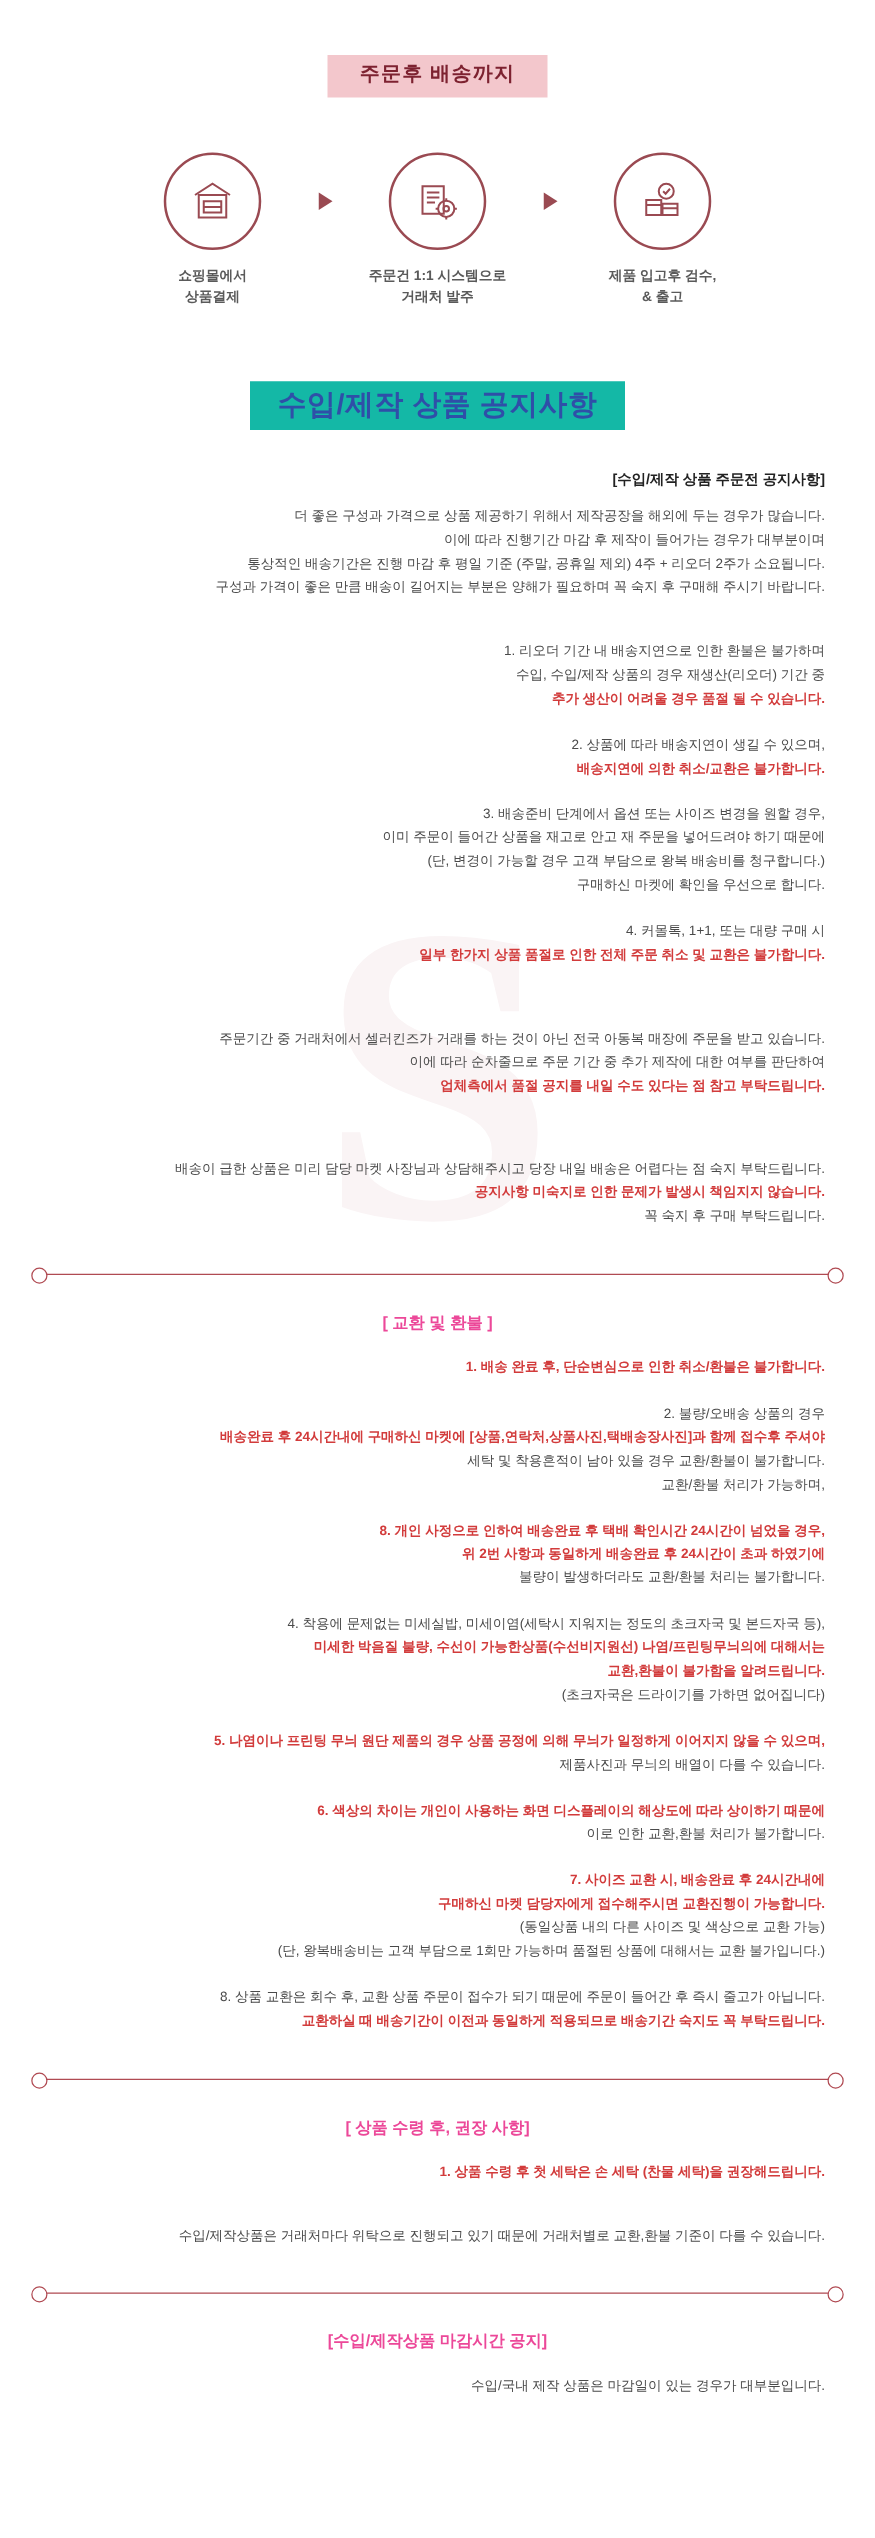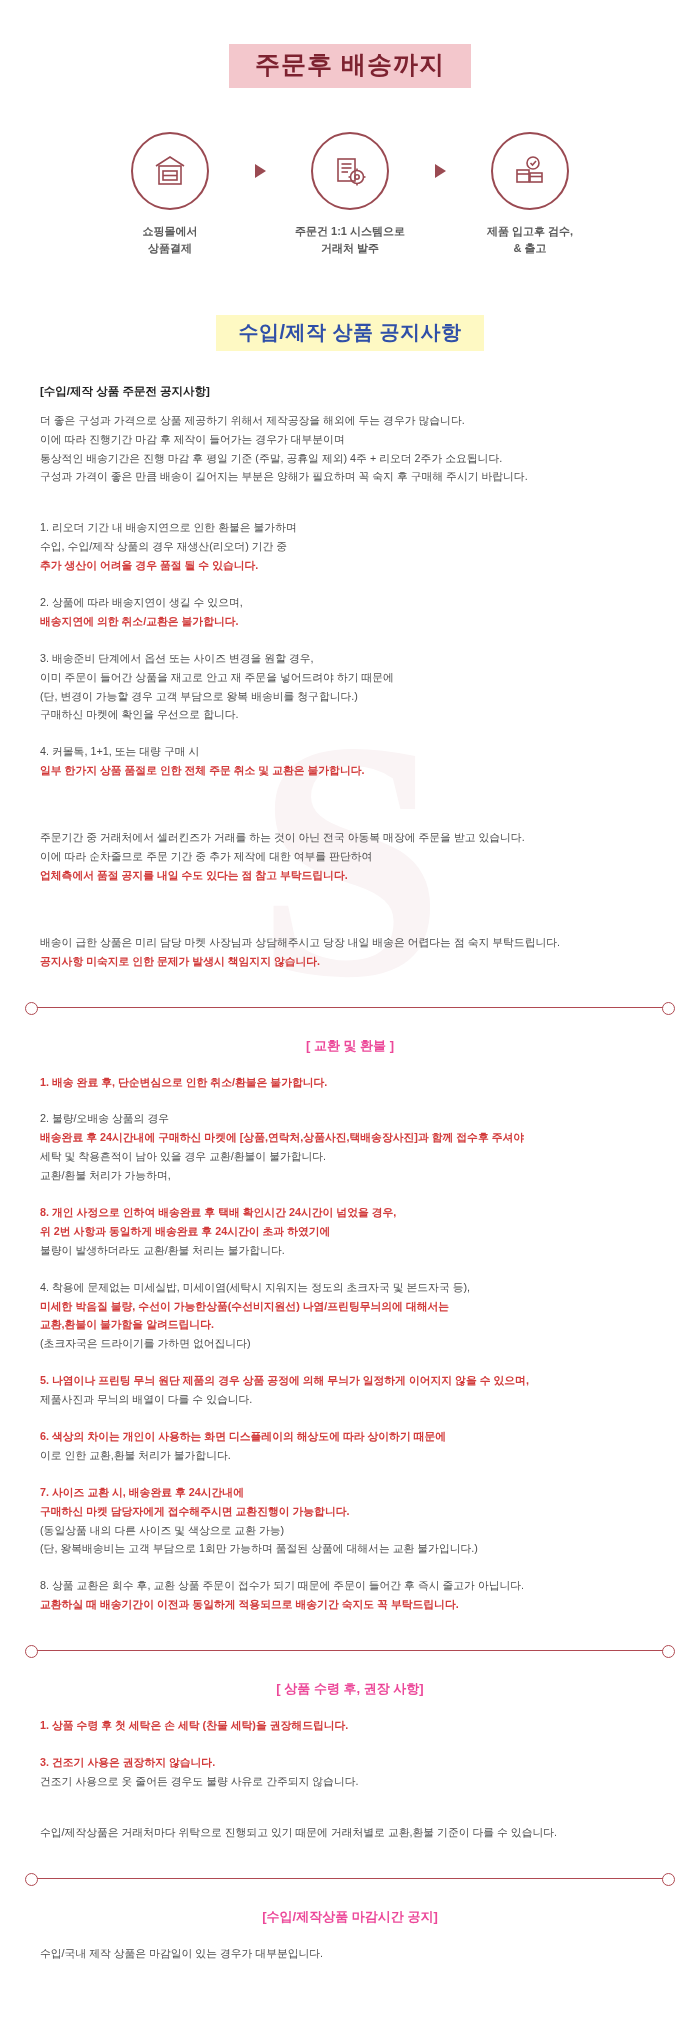--- a/index.html
+++ b/index.html
@@ -35,21 +35,21 @@
 
   
   .banner-wrap{
     text-align:center;
     padding-top:44px;
   }
   .banner-title{
     display:inline-block;
     background:#f3c7cc;
     color:#7d2230;
-    font-size:25px;
+    font-size:16px;
     font-weight:bold;
     letter-spacing:1px;
     padding:7px 26px 9px;
     line-height:1.1;
   }
 
   
   .steps{
     margin-top:44px;
     display:flex;
@@ -92,32 +92,32 @@
     border-bottom:7px solid transparent;
   }
 
   
   .section-heading{
     text-align:center;
     margin-top:58px;
   }
   .section-heading span{
     display:inline-block;
-    background:#fef9c3;
+    background:#14b8a6;
     color:#2f4fa8;
-    font-size:20px;
+    font-size:23px;
     font-weight:bold;
     padding:5px 22px 7px;
     line-height:1.2;
     letter-spacing:0.5px;
   }
 
   
   .block{
-    text-align:left;
+    text-align:right;
     font-size:10.8px;
     line-height:1.75;
     color:#4a4a4a;
     padding:0 40px;
   }
   .blk-title{
     font-weight:bold;
     color:#222;
     font-size:11.5px;
     margin-bottom:10px;
@@ -267,20 +267,21 @@
         <div class="spacer-md"></div>
         <div class="para">
           <div>주문기간 중 거래처에서 셀러킨즈가 거래를 하는 것이 아닌 전국 아동복 매장에 주문을 받고 있습니다.</div>
           <div>이에 따라 순차줄므로 주문 기간 중 추가 제작에 대한 여부를 판단하여</div>
           <div class="red">업체측에서 품절 공지를 내일 수도 있다는 점 참고 부탁드립니다.</div>
         </div>
         <div class="spacer-md"></div>
         <div class="para">
           <div>배송이 급한 상품은 미리 담당 마켓 사장님과 상담해주시고 당장 내일 배송은 어렵다는 점 숙지 부탁드립니다.</div>
           <div class="red">공지사항 미숙지로 인한 문제가 발생시 책임지지 않습니다.</div>
+          <div>꼭 숙지 후 구매 부탁드립니다.</div>
         </div>
       </div>
 
     <div class="divider">
       <div class="line"></div>
         <div class="dot l"></div>
         <div class="dot r"></div>
     </div>
 
     <div class="sub-head">[ 교환 및 환불 ]</div>
@@ -329,24 +330,20 @@
       <div class="line"></div>
         <div class="dot l"></div>
         <div class="dot r"></div>
     </div>
 
     <div class="sub-head">[ 상품 수령 후, 권장 사항]</div>
     <div class="block" id="care-block">
         <div class="para">
           <div class="red">1. 상품 수령 후 첫 세탁은 손 세탁 (찬물 세탁)을 권장해드립니다.</div>
         </div>
-        <div class="para">
-          <div class="red">3. 건조기 사용은 권장하지 않습니다.</div>
-          <div>건조기 사용으로 옷 줄어든 경우도 불량 사유로 간주되지 않습니다.</div>
-        </div>
         <div class="spacer-sm"></div>
         <div class="para">
           <div>수입/제작상품은 거래처마다 위탁으로 진행되고 있기 때문에 거래처별로 교환,환불 기준이 다를 수 있습니다.</div>
         </div>
       </div>
 
     <div class="divider">
       <div class="line"></div>
         <div class="dot l"></div>
         <div class="dot r"></div>

